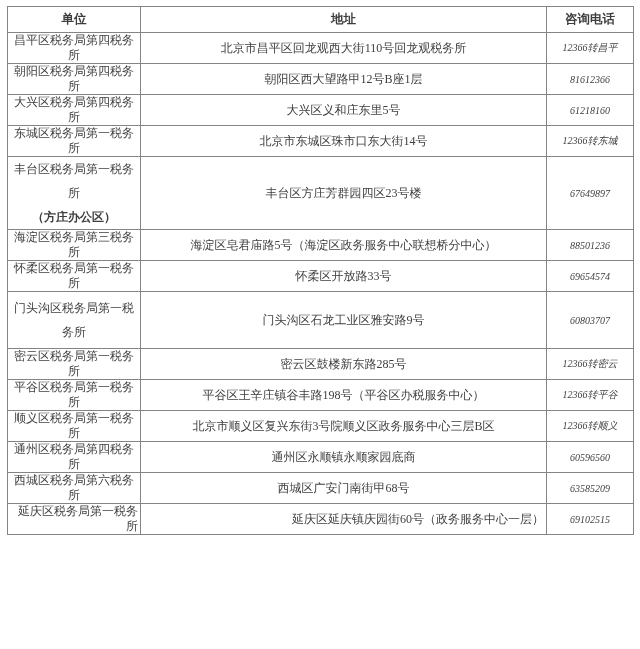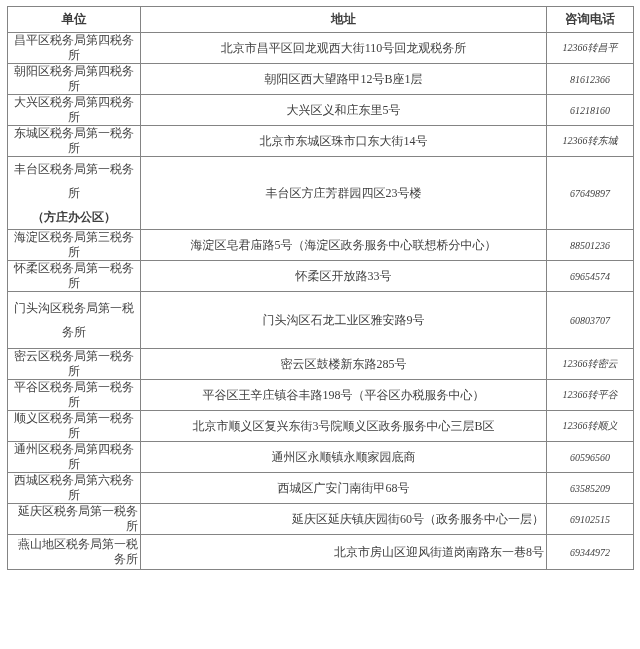--- a/index.html
+++ b/index.html
@@ -140,20 +140,15 @@
     <tr class="r">
       <td class="unit">西城区税务局第六税务所</td>
       <td class="addr">西城区广安门南街甲68号</td>
       <td class="phone">63585209</td>
     </tr>
     <tr class="r align-left">
       <td class="unit">延庆区税务局第一税务所</td>
       <td class="addr">延庆区延庆镇庆园街60号（政务服务中心一层）</td>
       <td class="phone">69102515</td>
     </tr>
-    <tr class="last align-left">
-      <td class="unit">燕山地区税务局第一税务所</td>
-      <td class="addr">北京市房山区迎风街道岗南路东一巷8号</td>
-      <td class="phone">69344972</td>
-    </tr>
   </tbody>
     </table>
 </div>
 
 </body></html>

